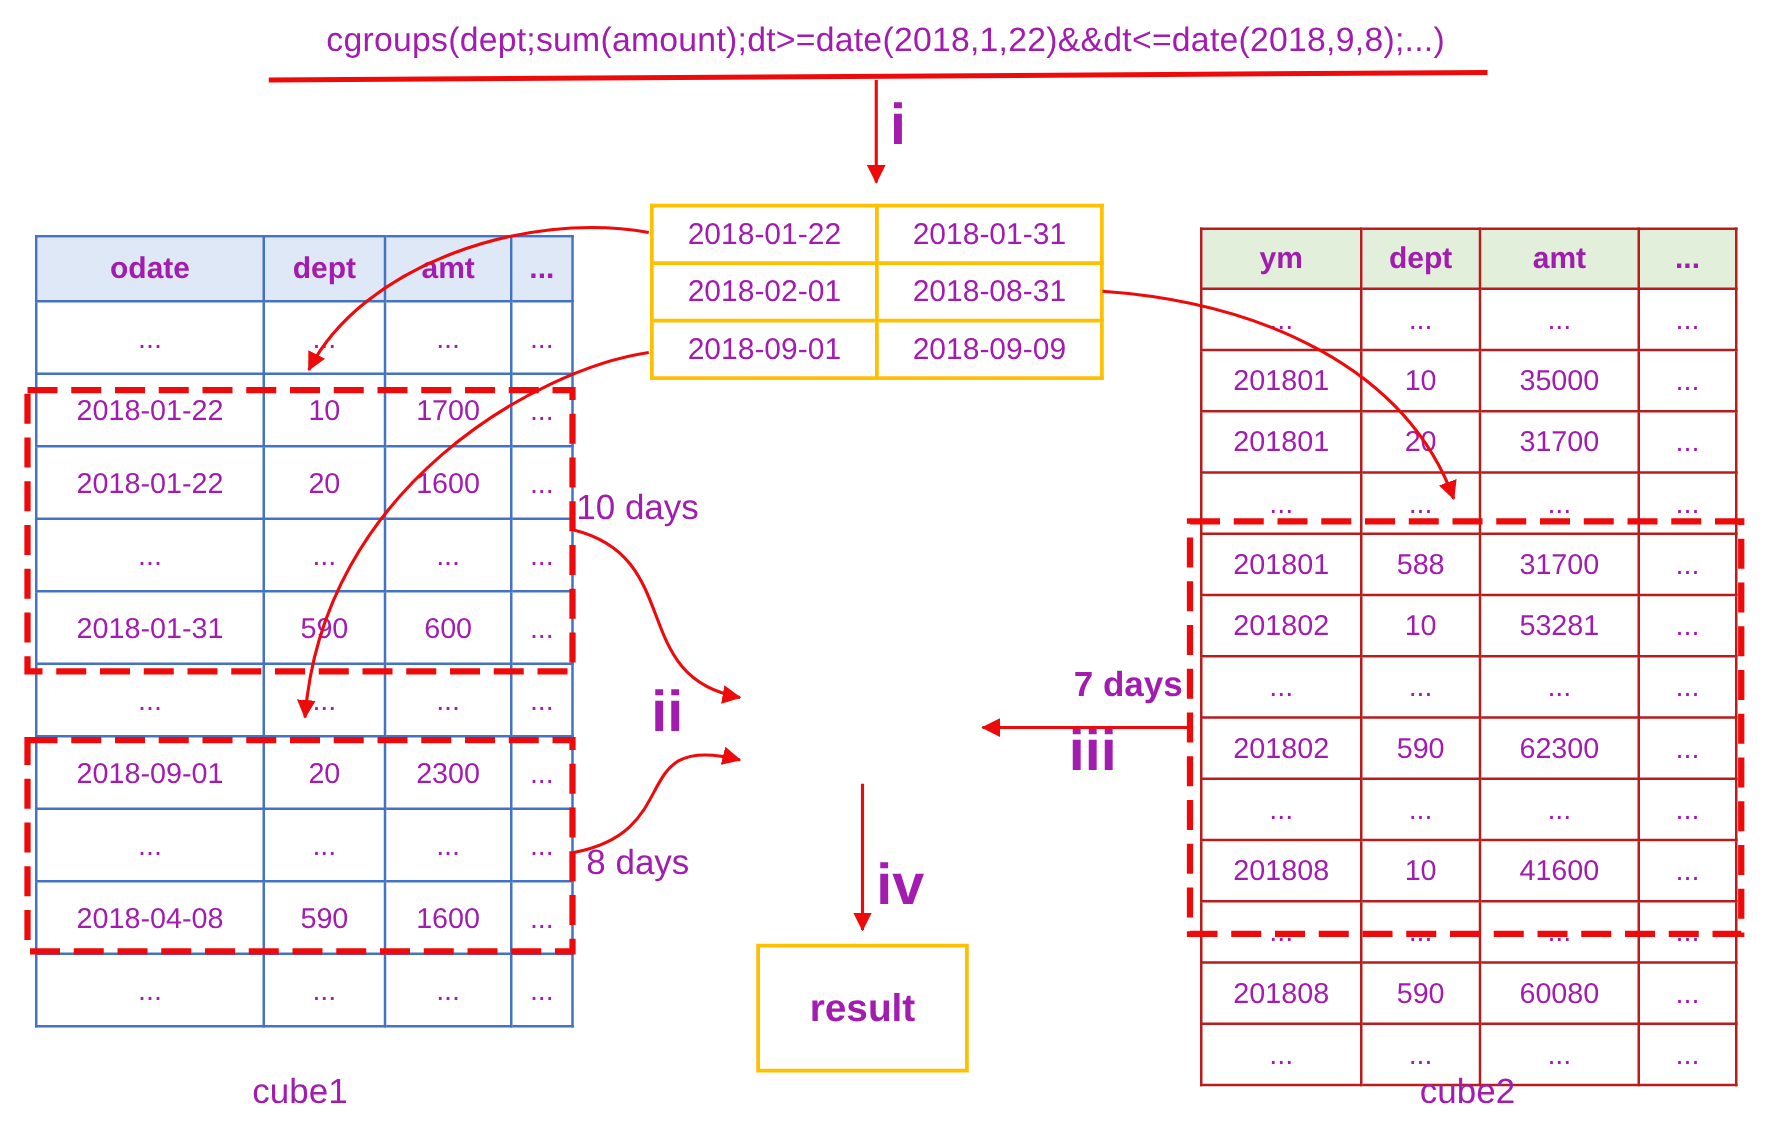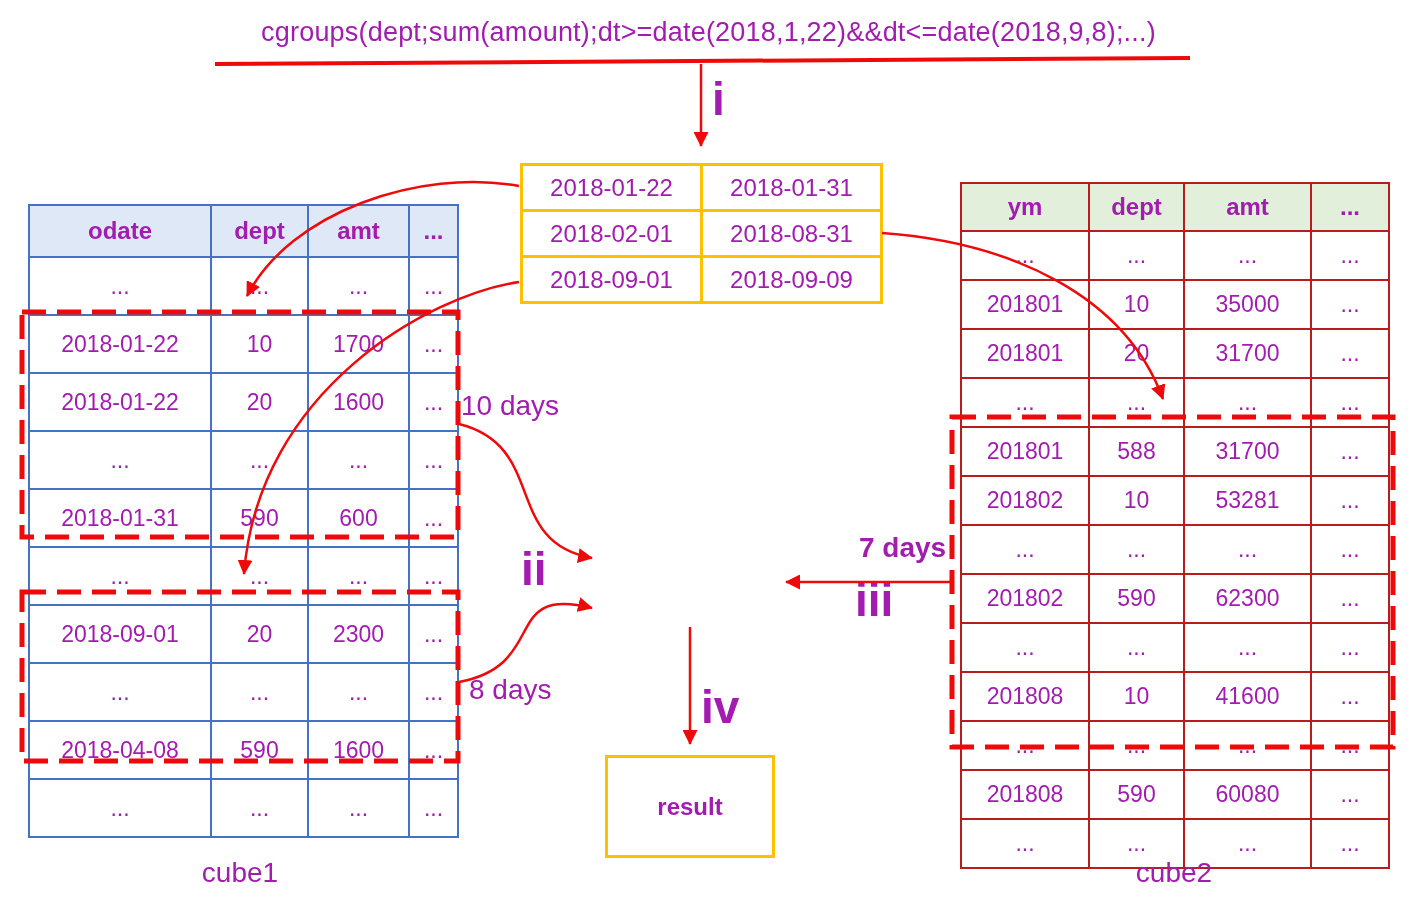--- a/index.html
+++ b/index.html
@@ -8,37 +8,37 @@
     font-family:"Liberation Sans","DejaVu Sans",sans-serif;color:#a21caf;
   }
   .abs{position:absolute;}
   
   .formula{left:0;top:17px;width:1417px;text-align:center;font-size:27px;letter-spacing:0.2px;}
   
   table.dtable{border-collapse:collapse;table-layout:fixed;position:absolute;background:#fff;}
   table.dtable td,table.dtable th{padding:0;text-align:center;vertical-align:middle;font-size:23px;font-weight:normal;overflow:hidden;}
   table.dtable th{font-weight:bold;font-size:24px;}
   
-  #cube1{left:28px;top:204px;width:429px;padding-left:46px;}
+  #cube1{left:28px;top:188px;width:429px;padding-left:46px;}
   #cube1 td,#cube1 th{border:2px solid #4472C4;}
   #cube1 th{background:#DEE8F6;height:50px;}
   #cube1 td{height:56px;}
   
   #cube2{left:960px;top:182px;width:428px;}
   #cube2 td,#cube2 th{border:2px solid #b91c1c;}
   #cube2 th{background:#E2EFDA;height:46px;}
   #cube2 td{height:47px;}
   
   #dateTable{left:520px;top:163px;width:360px;}
   #dateTable td{border:3px solid #FFC000;height:43px;font-size:24px;}
   
   .group-box{left:600px;top:533px;width:174px;height:91px;border:3px dashed #4A90D9;
     display:flex;align-items:center;justify-content:center;font-weight:bold;font-size:27px;background:#fff;}
   .result-box{left:605px;top:755px;width:164px;height:97px;border:3px solid #FFC000;
-    display:flex;align-items:center;justify-content:center;font-weight:bold;font-size:24px;background:#fff;}
+    display:flex;align-items:center;justify-content:center;font-weight:bold;font-size:31px;background:#fff;}
   
   .caption{font-size:28px;text-align:center;width:160px;}
   .step{font-weight:bold;font-size:46px;line-height:1;}
   .days{font-size:28px;white-space:nowrap;}
   svg.overlay{position:absolute;left:0;top:0;width:1417px;height:899px;pointer-events:none;z-index:5;}
 </style>
 </head>
 <body>
 
 <div id="canvas">

